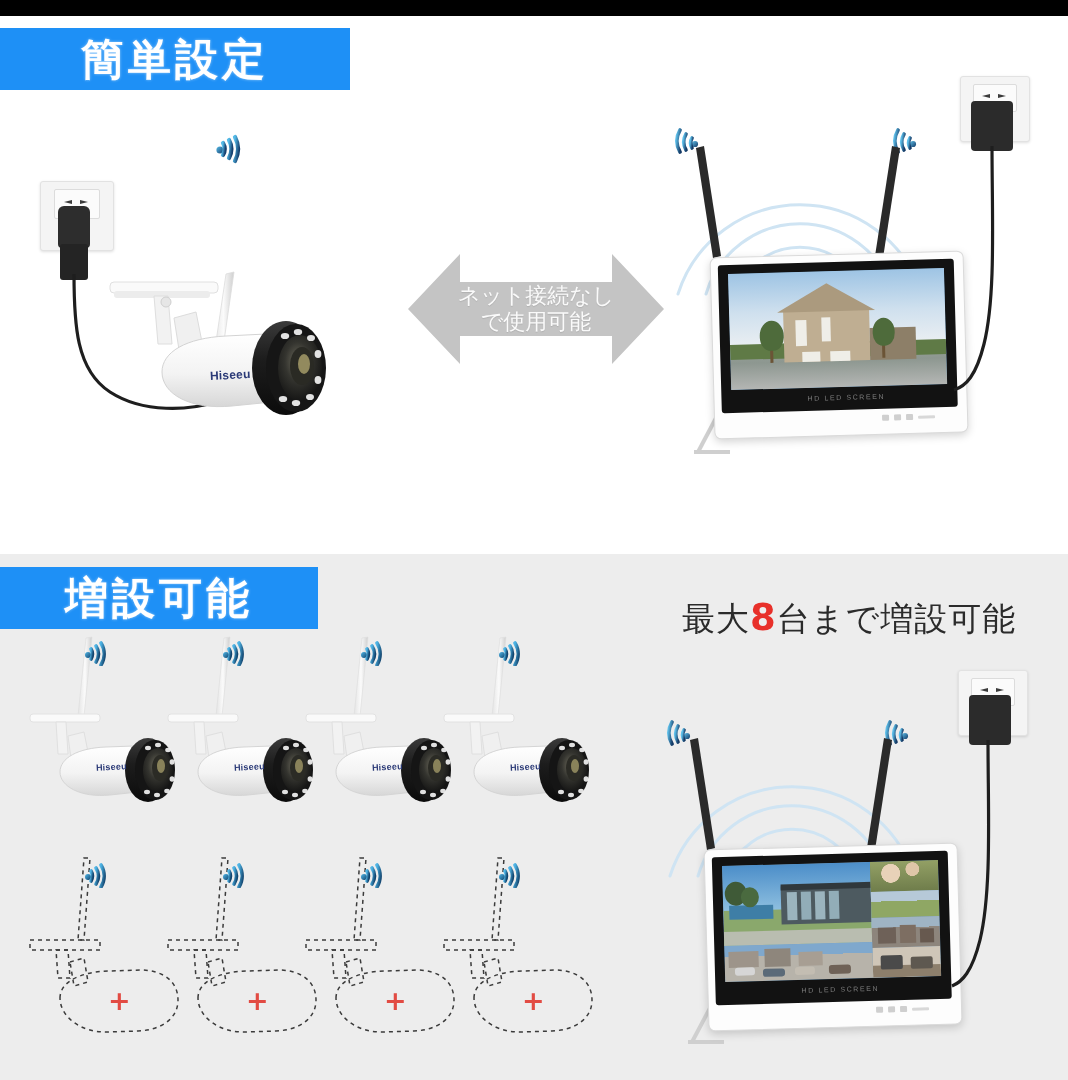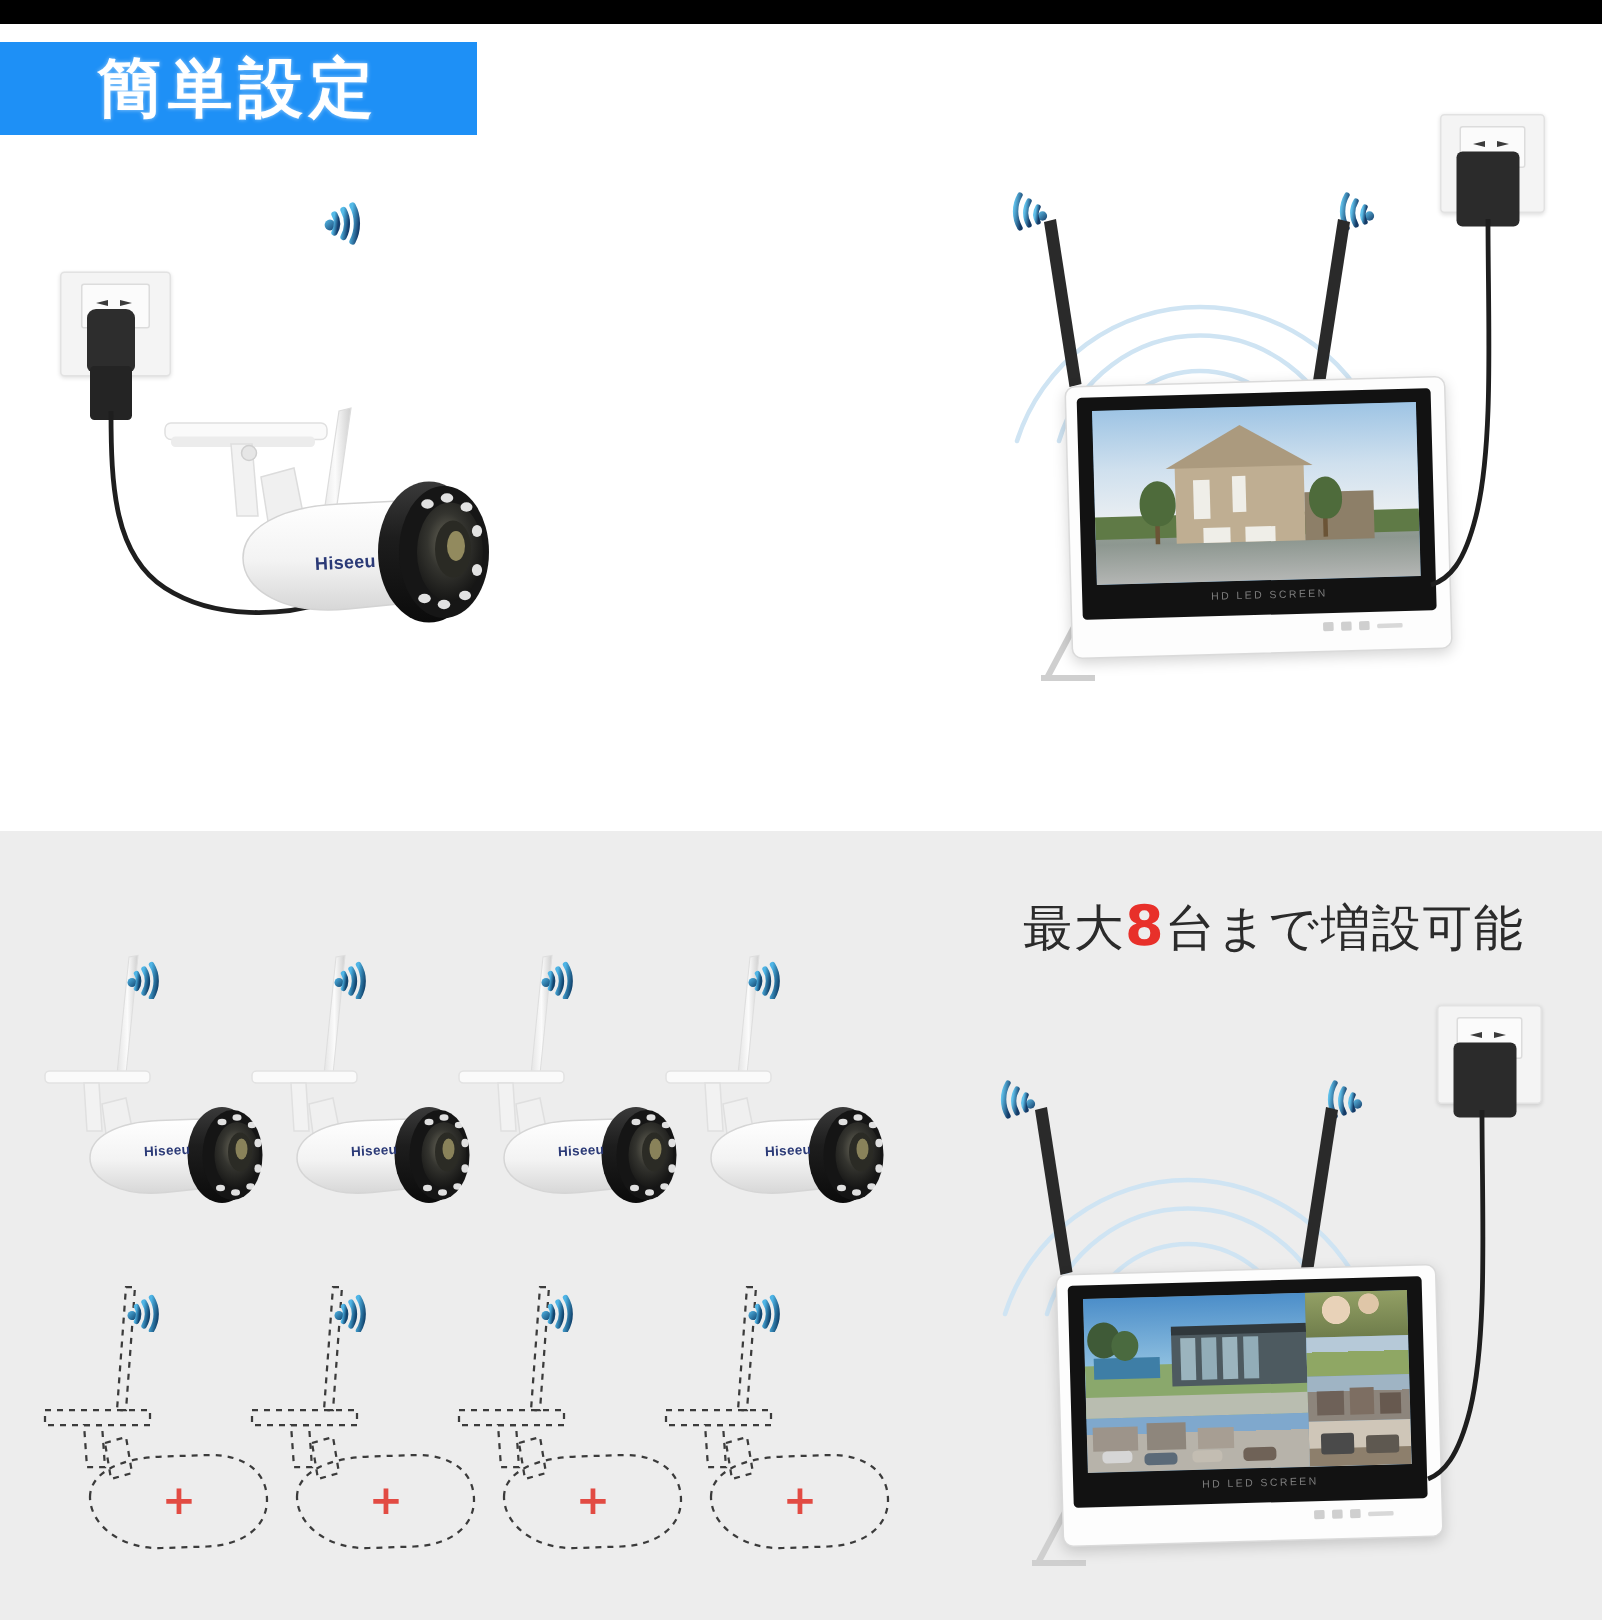--- a/index.html
+++ b/index.html
@@ -10,21 +10,21 @@
   .topbar{position:absolute;left:0;top:0;width:1068px;height:16px;background:#000;}
 
   
   .sec-top{position:absolute;left:0;top:16px;width:1068px;height:538px;background:#fff;overflow:hidden;}
   .sec-bot{position:absolute;left:0;top:554px;width:1068px;height:526px;background:#ededed;overflow:hidden;}
 
   
   .banner{position:absolute;background:#1e90f6;display:flex;align-items:center;justify-content:center;}
   .banner span{color:#fff;font-size:43px;font-weight:700;letter-spacing:4px;line-height:1;
       text-shadow:0 0 3px rgba(255,255,255,.55);font-family:"DejaVu Sans",sans-serif;}
-  #banner1{left:0;top:12px;width:318px;height:62px;}
+  #banner1{left:0;top:12px;width:350px;height:62px;}
   #banner2{left:0;top:13px;width:318px;height:62px;}
 
   
   .abs{position:absolute;}
 
   
   .outlet{position:absolute;}
   .outlet .plate{position:absolute;left:0;top:0;width:100%;height:100%;background:#f4f4f4;
      border:1px solid #e2e2e2;border-radius:3px;box-shadow:0 1px 3px rgba(0,0,0,.13);}
   .outlet .socket{position:absolute;background:#fbfbfb;border:1px solid #dcdcdc;border-radius:2px;}
@@ -183,20 +183,29 @@
               <stop offset="100%" stop-color="#16406f"></stop>
           </linearGradient>
         </defs>
         <circle cx="8" cy="26" r="3.6" fill="url(#wg1)"></circle>
         <path d="M11 31 A12 12 0 0 0 11 19" fill="none" stroke="url(#wg1)" stroke-width="4.2" stroke-linecap="round"></path>
         <path d="M17 34 A19 19 0 0 0 17 16" fill="none" stroke="url(#wg1)" stroke-width="4.2" stroke-linecap="round"></path>
         <path d="M23 37 A26 26 0 0 0 23 13" fill="none" stroke="url(#wg1)" stroke-width="4.2" stroke-linecap="round"></path>
       </svg>
     </div>
 
+    <div class="arrow-wrap" style="left:408px;top:232px;width:256px;height:122px;">
+      <svg width="256" height="122" viewBox="0 0 256 122" style="position:absolute;left:0;top:0;">
+        <path d="M0 61 L52 6 L52 34 L204 34 L204 6 L256 61 L204 116 L204 88 L52 88 L52 116 Z" fill="#c4c4c4"></path>
+      </svg>
+      <div class="arrow-txt">
+        <div>ネット接続なし</div>
+        <div>で使用可能</div>
+      </div>
+    </div>
 
     <div class="waves" style="left:660px;top:96px;width:280px;height:185px;">
       <svg width="280" height="185" viewBox="0 0 280 185">
         <g fill="none" stroke="#cfe4f3" stroke-width="3" stroke-linecap="round">
           <path d="M18 182 A128 128 0 0 1 262 182"></path>
           <path d="M46 182 A98 98 0 0 1 234 182"></path>
           <path d="M74 182 A70 70 0 0 1 206 182"></path>
           <path d="M100 182 A44 44 0 0 1 180 182"></path>
         </g>
       </svg>
@@ -277,20 +286,23 @@
     <svg class="cable" style="left:940px;top:130px;width:90px;height:250px;" viewBox="0 0 90 250">
       <path d="M52 0 C52 70 56 150 44 198 C36 230 26 240 14 244" fill="none" stroke="#1e1e1e" stroke-width="3.2"></path>
     </svg>
 
     <div class="caption" style="left:94px;top:455px;width:880px;">
     </div>
   </div>
 
   <div class="sec-bot">
 
+    <div class="banner" id="banner2">
+      <span>増設可能</span>
+    </div>
 
     <div class="headline" style="left:682px;top:42px;">
       <span>最大</span><span class="num">8</span><span>台まで増設可能</span>
     </div>
 
     <div class="cam" style="left:22px;top:78px;width:170px;height:200px;">
       <svg width="170" height="200" viewBox="0 0 170 200">
         <path d="M64 6 L70 5 L62 84 L56 84 Z" fill="url(#antG)" stroke="#dedede" stroke-width="0.7"></path>
         <rect x="8" y="82" width="70" height="8" rx="3" fill="#fafafa" stroke="#e2e2e2"></rect>
         <path d="M34 90 L44 90 L46 122 L36 122 Z" fill="#f2f2f2" stroke="#e0e0e0"></path>

